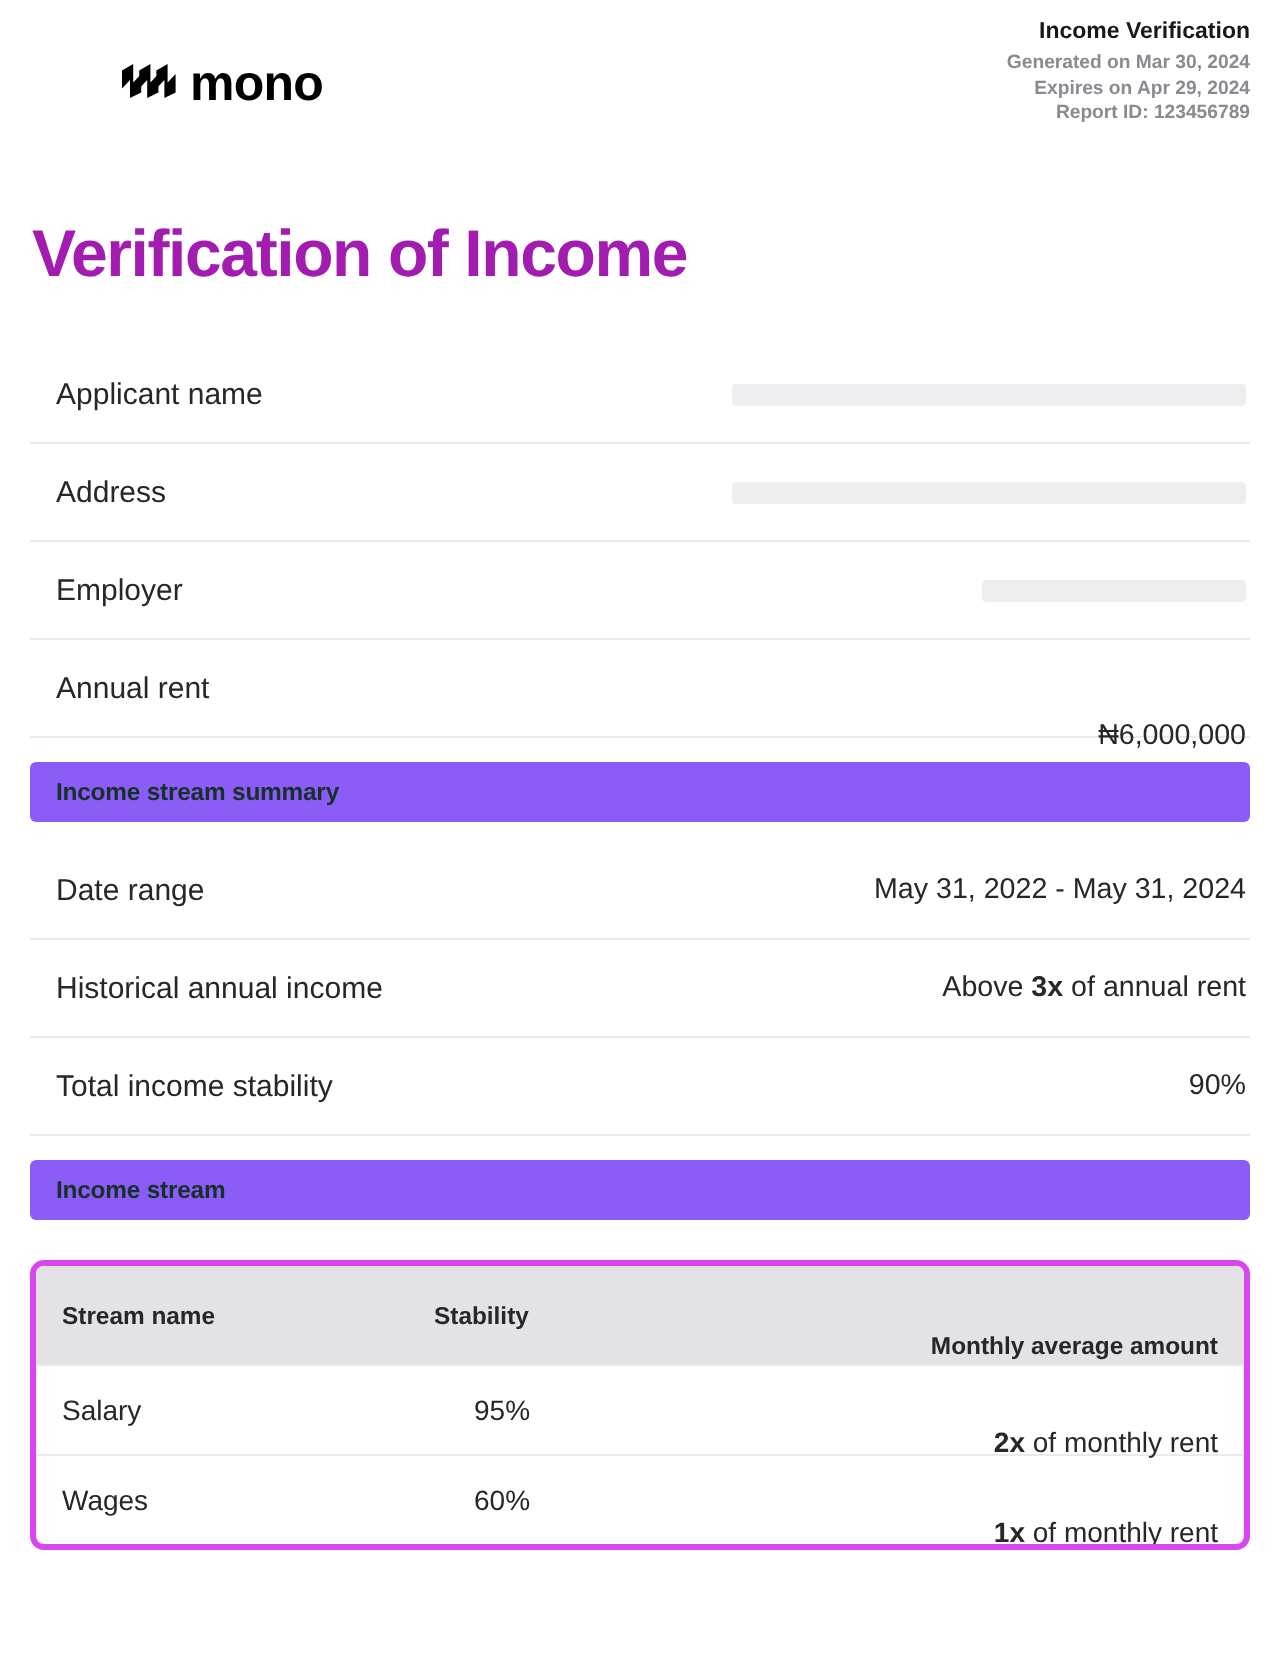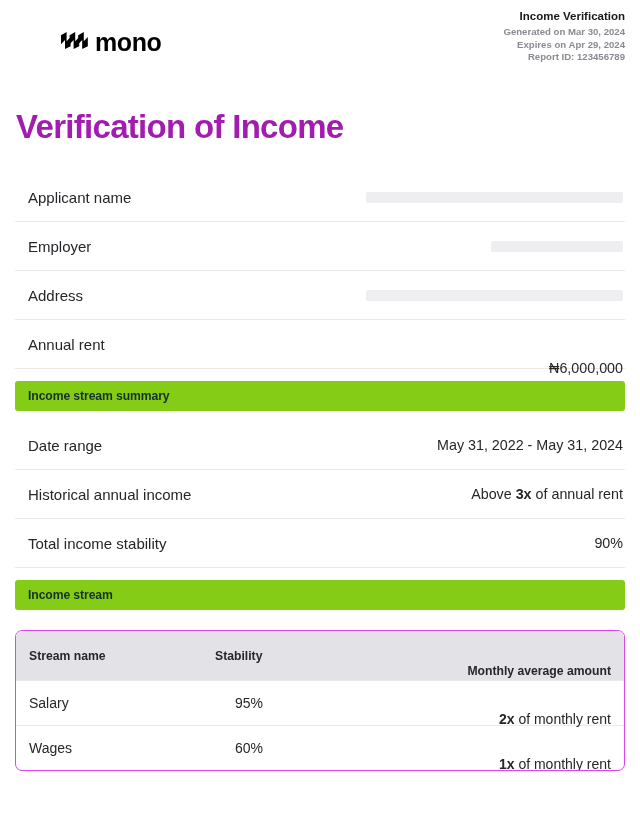--- a/index.html
+++ b/index.html
@@ -106,39 +106,39 @@
     border-radius: 2px;
     background: #eeeef0;
   }
   .redact.wide { width: 257px; }
   .redact.narrow { width: 132px; }
 
   
   .band {
     margin: 12px 15px 0 15px;
     height: 30px;
-    background: #84cc16;
+    background: #8b5cf6;
     border-radius: 3px;
     display: flex;
     align-items: center;
     padding-left: 13px;
   }
   .band-label {
     font-size: 12.2px;
     font-weight: 700;
     color: #15312a;
     letter-spacing: -0.1px;
   }
 
   .rows.tight { margin-top: 10px; }
 
   
   .stream-table {
     margin: 20px 15px 0 15px;
-    border: 1px solid #d946ef;
+    border: 3px solid #d946ef;
     border-radius: 7px;
     overflow: hidden;
   }
 
   .st-row {
     display: flex;
     align-items: center;
     height: 45px;
     padding: 0 13px;
   }
@@ -198,27 +198,27 @@
   <h1 class="doc-title">Verification of Income</h1>
 
   <div class="rows">
 
     <div class="row">
       <div class="row-label">Applicant name</div>
       <div class="redact wide"></div>
     </div>
 
     <div class="row">
+      <div class="row-label">Address</div>
+      <div class="redact wide"></div>
+    </div>
+
+    <div class="row">
       <div class="row-label">Employer</div>
       <div class="redact narrow"></div>
-    </div>
-
-    <div class="row">
-      <div class="row-label">Address</div>
-      <div class="redact wide"></div>
     </div>
 
     <div class="row">
       <div class="row-label">Annual rent</div>
       <div class="row-value bold">₦6,000,000</div>
     </div>
 
 
   </div>
 

